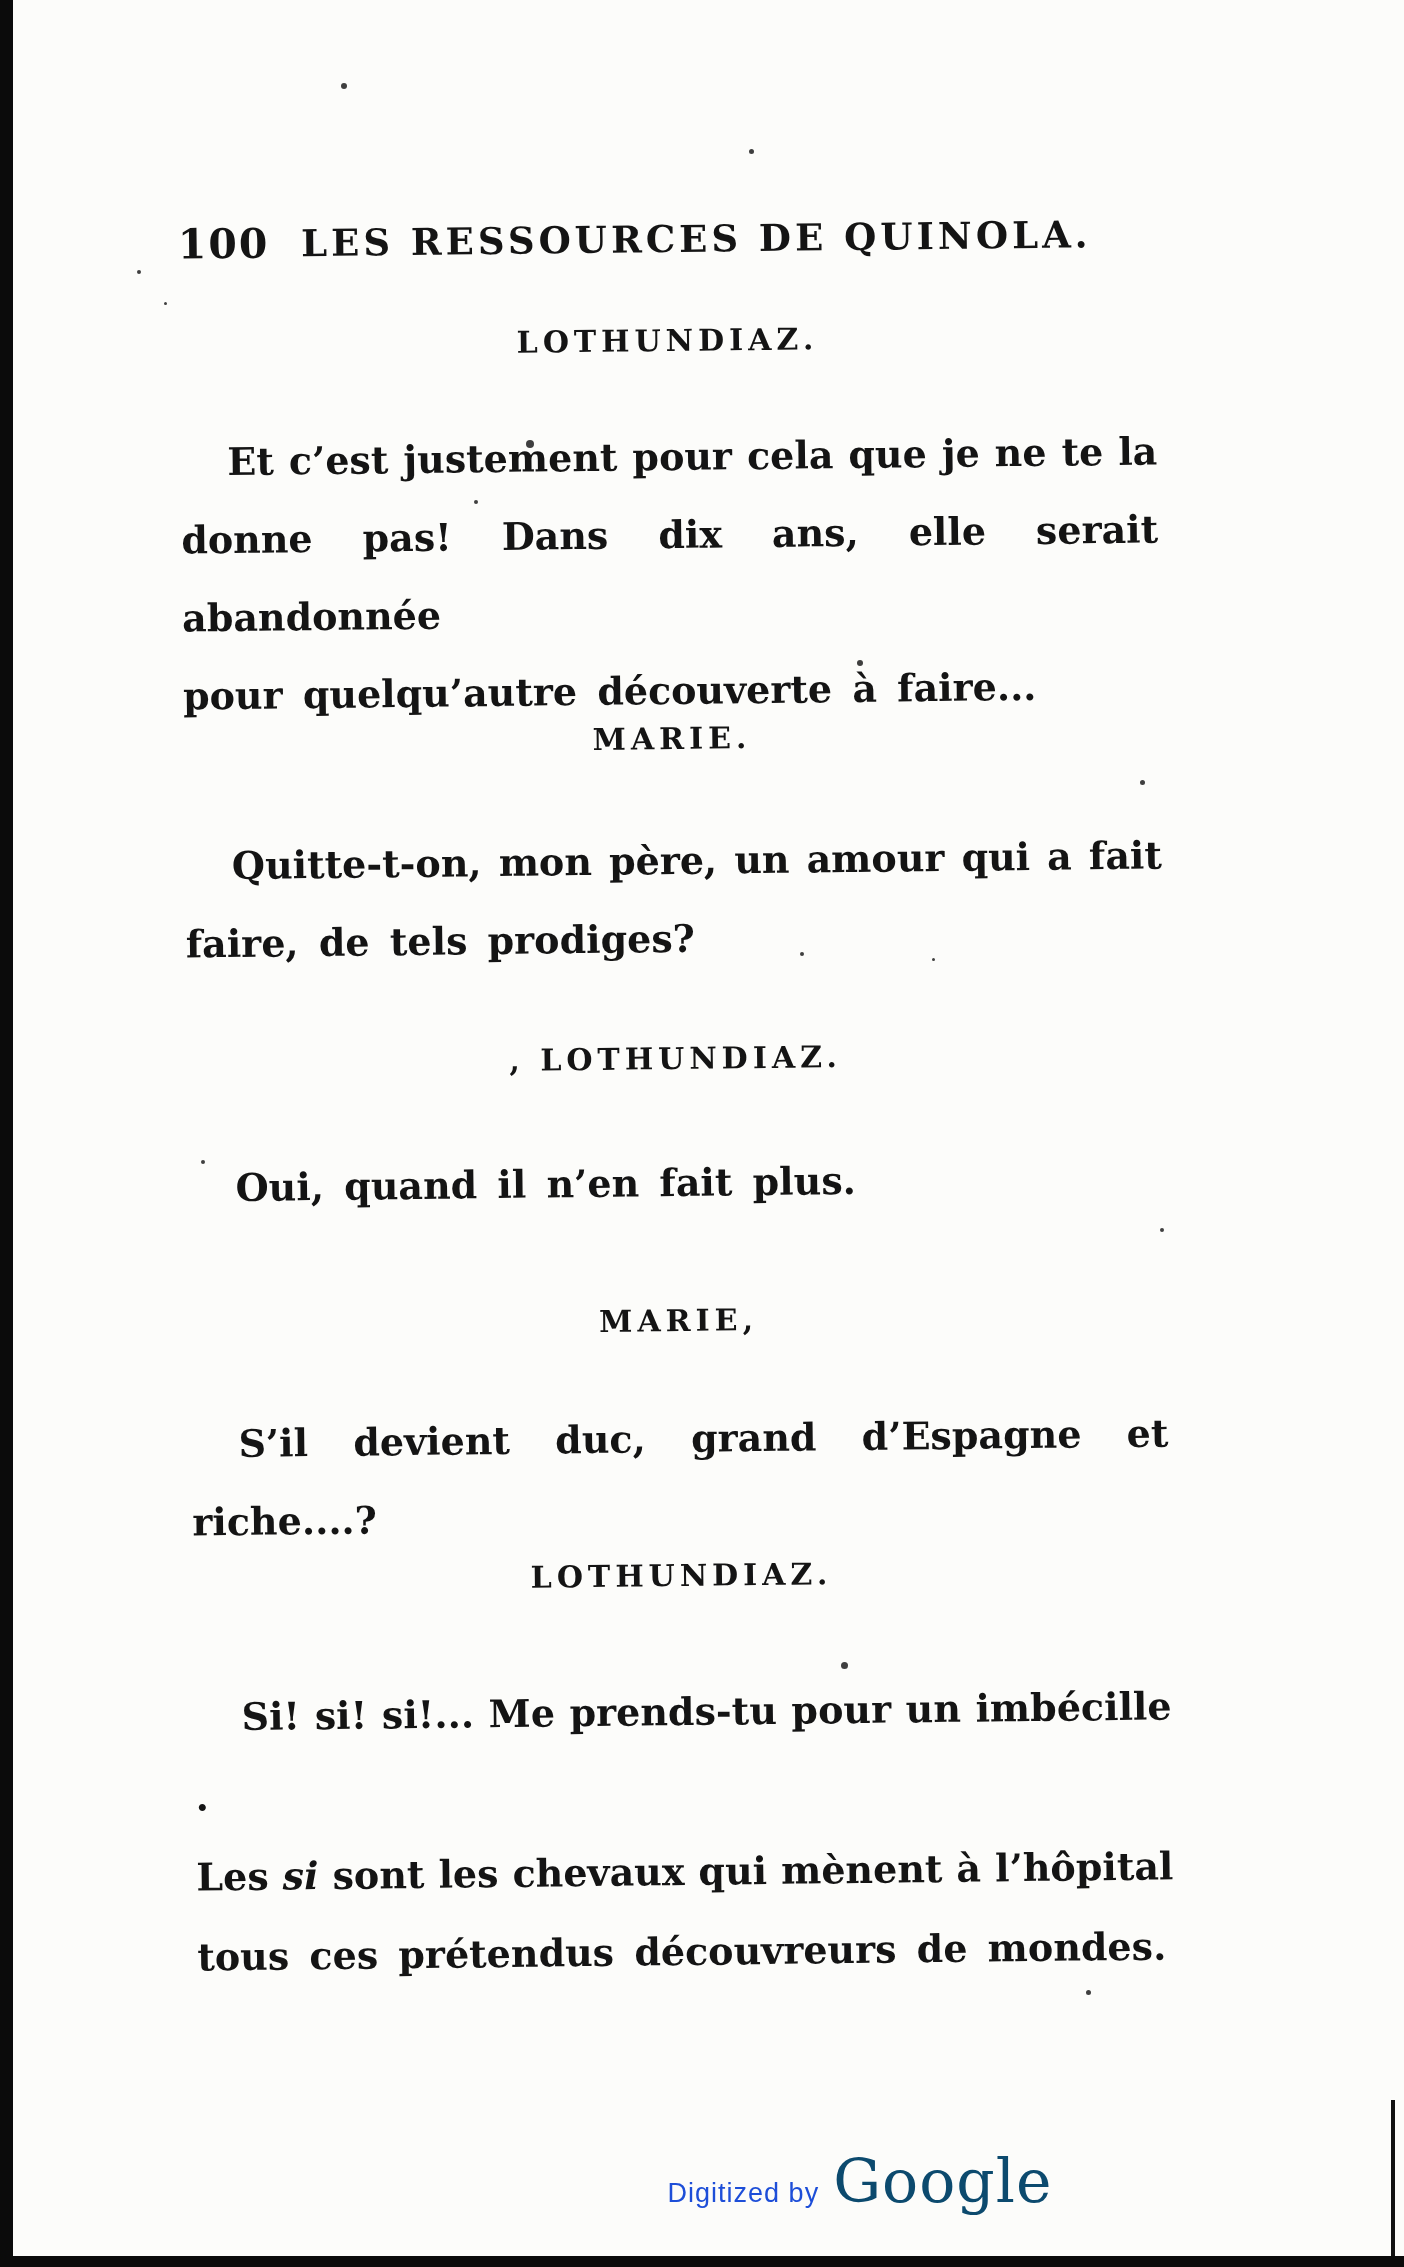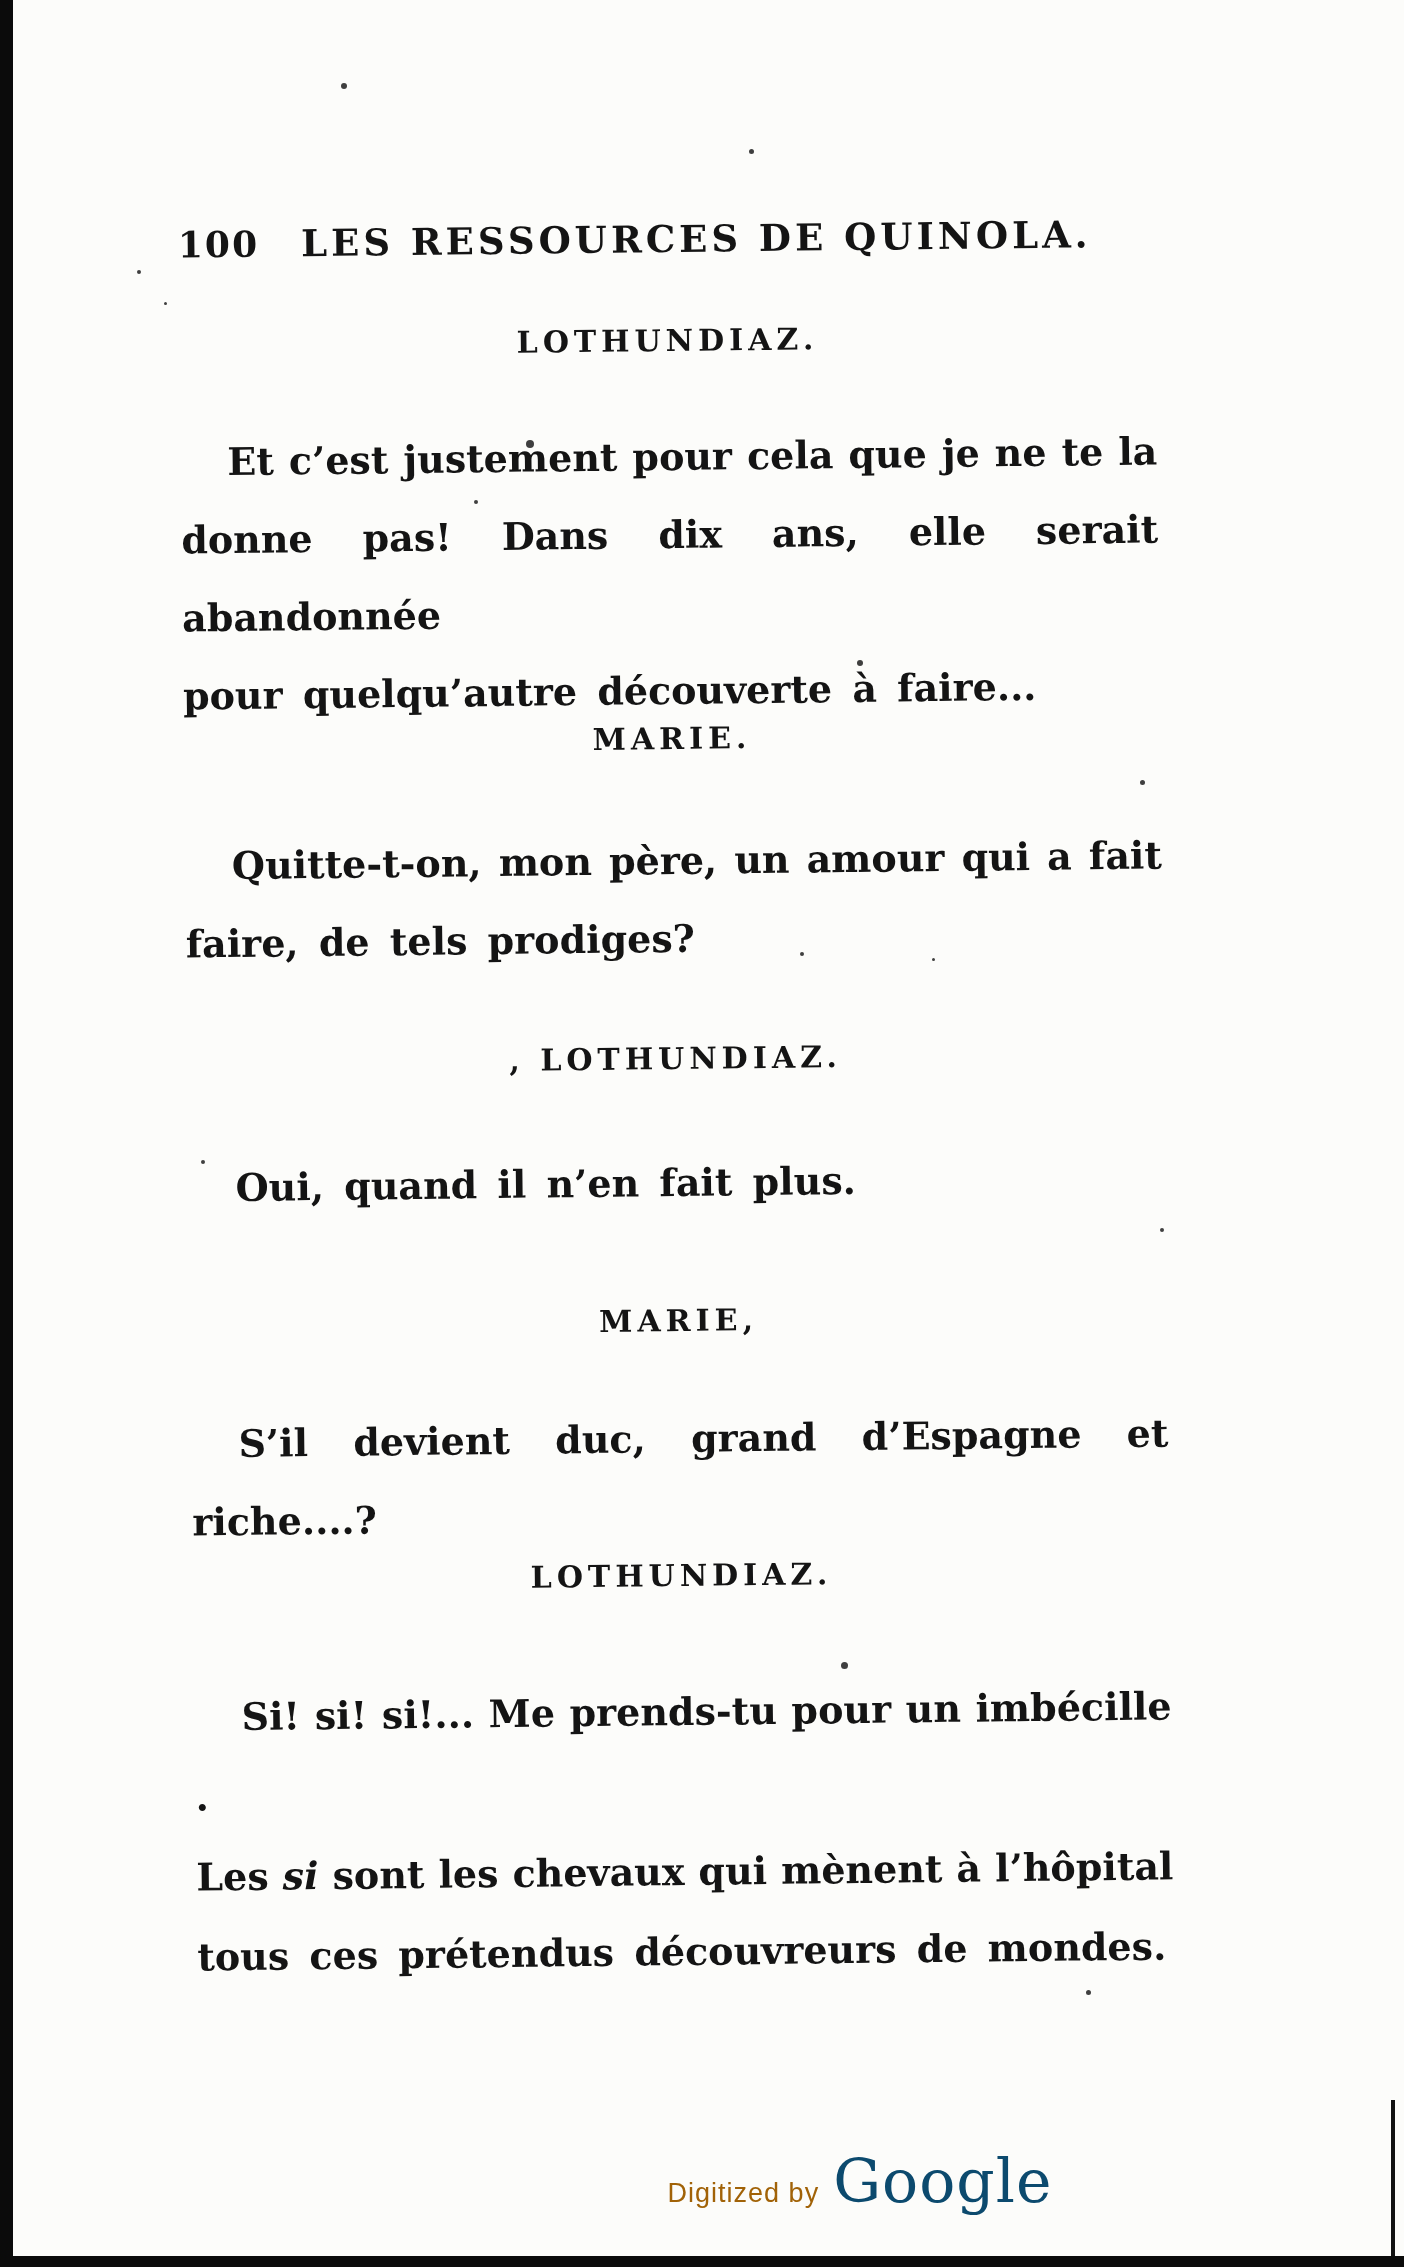--- a/index.html
+++ b/index.html
@@ -21,21 +21,21 @@
   #content{
     position:absolute;left:188px;top:0;width:977px;height:2267px;
     transform:rotate(-0.65deg);
     transform-origin:50% 50%;
   }
   .abs{position:absolute;left:0;width:100%;}
 
   .header{height:50px;}
   .pagenum{
     position:absolute;left:0;top:0;
-    font-size:36px;font-weight:bold;letter-spacing:2px;line-height:50px;
+    font-size:41px;font-weight:bold;letter-spacing:2px;line-height:50px;
   }
   .runtitle{
     position:absolute;left:60px;right:0;top:0;text-align:center;
     font-size:37px;font-weight:bold;letter-spacing:4px;line-height:50px;
   }
 
   .speaker{
     text-align:center;
     font-size:30px;font-weight:bold;letter-spacing:5px;line-height:40px;
     white-space:nowrap;
@@ -50,21 +50,21 @@
   .ital{font-style:italic;}
 
   
   .footer{
     position:absolute;left:630px;top:2146px;width:460px;height:80px;
     display:flex;align-items:baseline;justify-content:center;gap:14px;
     white-space:nowrap;
   }
   .digitized{
     font-family:"Liberation Sans","DejaVu Sans",sans-serif;
-    font-size:27px;color:#a16207;letter-spacing:1px;
+    font-size:27px;color:#1d4ed8;letter-spacing:1px;
   }
   .glogo{
     font-family:"DejaVu Serif","Liberation Serif",serif;
     font-size:60px;color:#0c4a6e;letter-spacing:1px;
   }
 </style>
 </head>
 <body>
 
 <div id="page">

